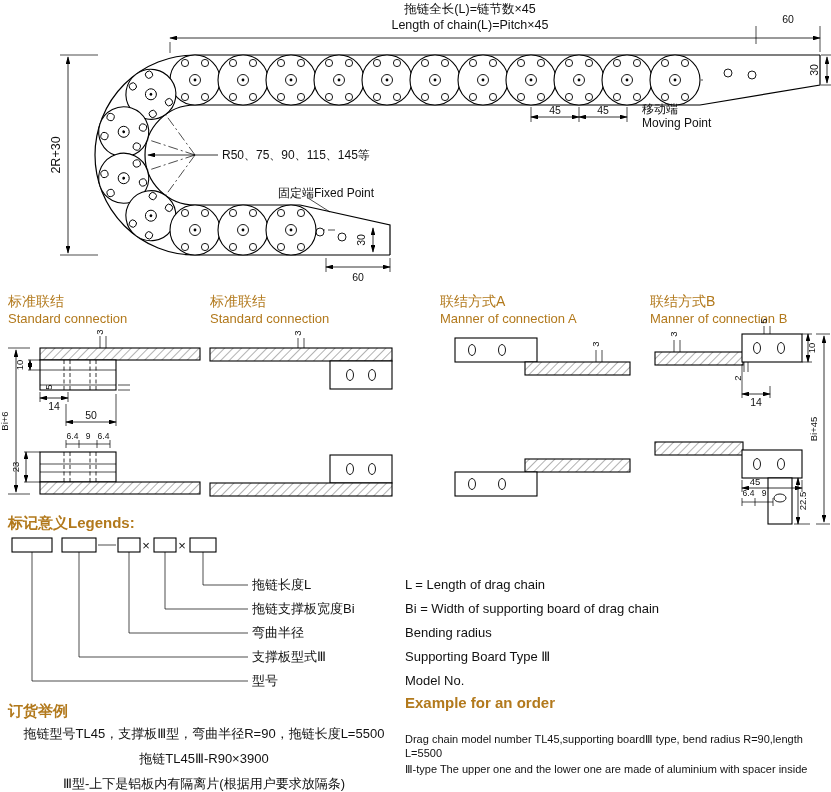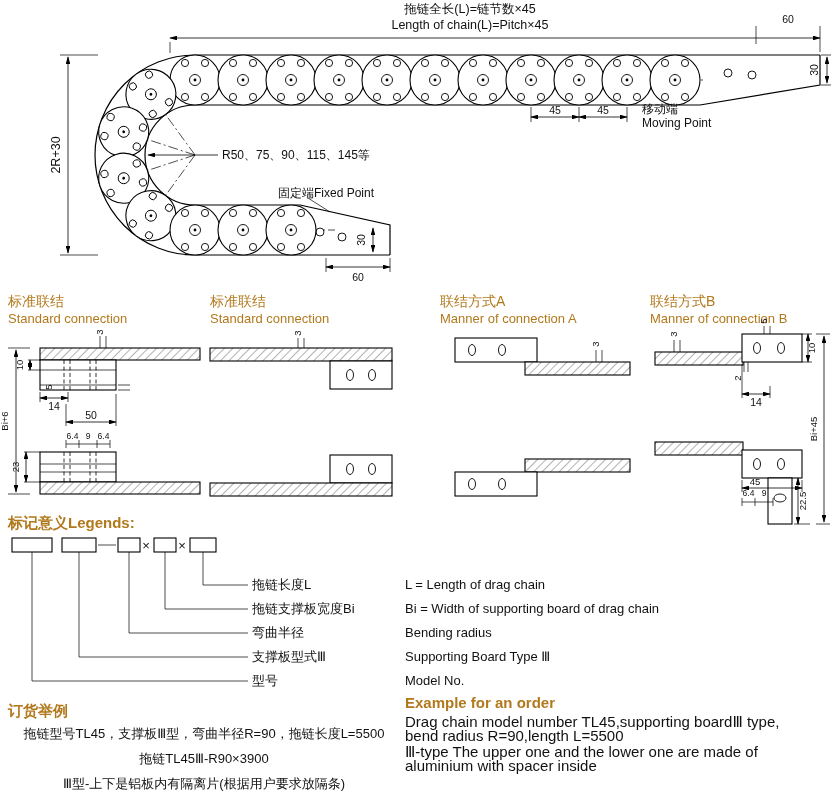--- a/index.html
+++ b/index.html
@@ -29,23 +29,23 @@
   .dim     { stroke:#000; stroke-width:0.8; fill:none; }
   .ext     { stroke:#000; stroke-width:0.7; fill:none; }
   .thin    { stroke:#000; stroke-width:0.7; fill:none; }
   .hid     { stroke:#000; stroke-width:0.8; stroke-dasharray:4 2.5; fill:none; }
   .ctr     { stroke:#000; stroke-width:0.7; stroke-dasharray:10 3 2 3; fill:none; }
 
   .order-cn { position:absolute; left:8px;  top:694px; width:392px;margin-top:8px; }
   .order-en { position:absolute; left:405px; top:694px; width:405px; }
   .order-heading { color:var(--accent); font-weight:bold; font-size:15px; line-height:1.2;
                    margin:0 0 6px 0; }
-  .order-en .order-heading { margin-bottom:3px; }
+  .order-en .order-heading { margin-bottom:20px; }
   .order-cn p { font-size:13px;   line-height:16px;   color:#111; margin:0 0 9px 0;text-align:center; }
-  .order-en p { font-size:15px; line-height:14px;   color:#111; margin:0 0 2px 0; }
+  .order-en p { font-size:11px; line-height:14px;   color:#111; margin:0 0 2px 0; }
 </style>
 </head>
 <body>
 
 <div class="page">
 
   <svg id="svg-main" width="831" height="292" viewBox="0 0 831 292">
     <defs>
       <marker id="ar" viewBox="0 0 10 6" refX="9" refY="3" markerWidth="10" markerHeight="6" orient="auto-start-reverse">
           <path d="M0,0 L10,3 L0,6 Z" fill="#000"></path>

